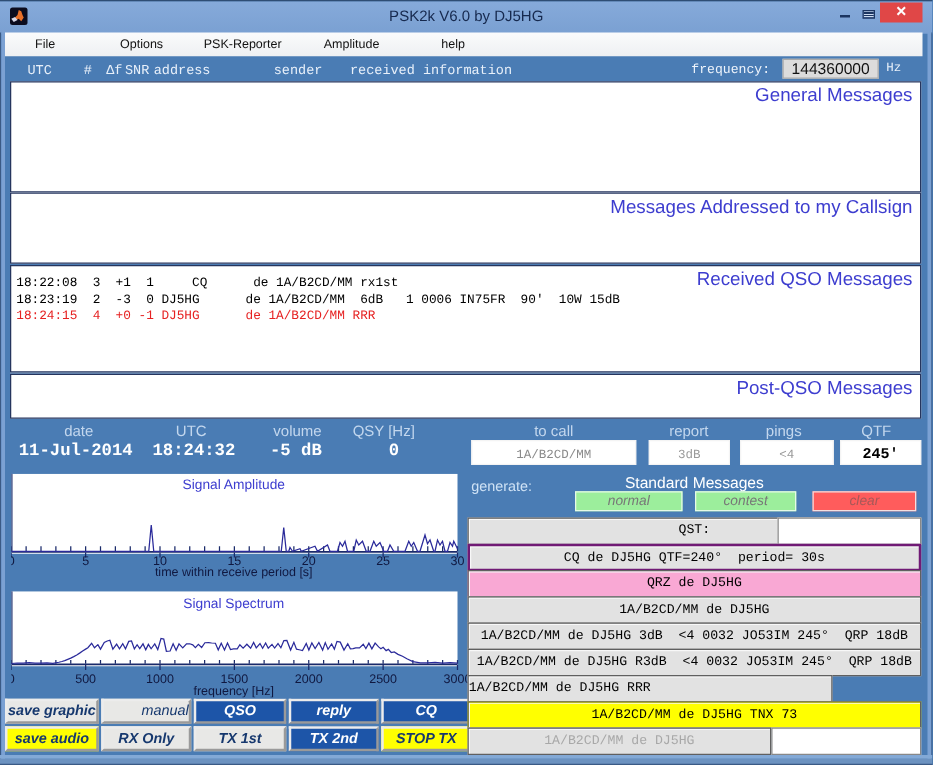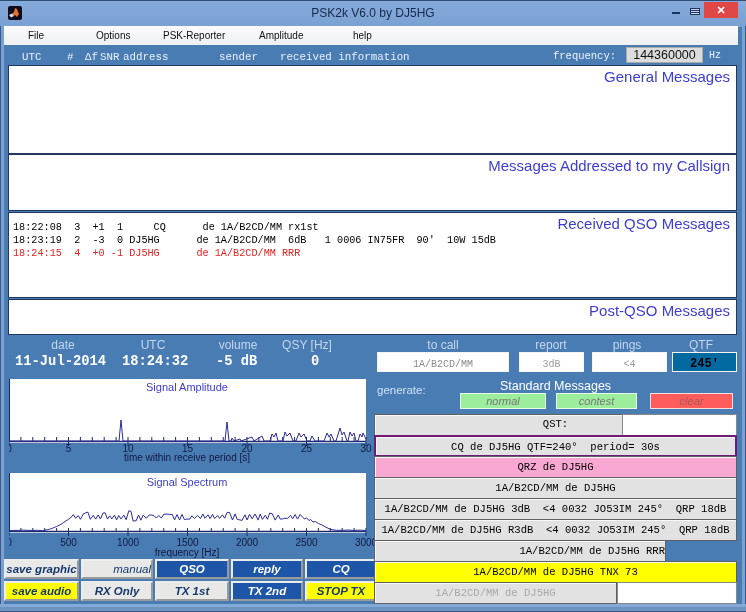--- a/index.html
+++ b/index.html
@@ -73,21 +73,21 @@
 
 <div class="abs mono" style="top:354px;left:0;width:746px;font-size:13.8px;font-weight:bold;color:#fff;">
   <span class="abs" style="left:15px;">11-Jul-2014</span>
   <span class="abs" style="left:122px;">18:24:32</span>
   <span class="abs" style="left:216px;">-5 dB</span>
   <span class="abs" style="left:311px;">0</span>
 </div>
 <div class="abs" style="left:377px;top:352px;width:132px;height:20px;background:#ffffff;border:1px solid #f4f4f4;box-sizing:border-box;text-align:center;"><span class="mono" style="font-size:10px;color:#8a8a8a;line-height:18px;">1A/B2CD/MM</span></div>
 <div class="abs" style="left:519px;top:352px;width:65px;height:20px;background:#fff;border:1px solid #f4f4f4;box-sizing:border-box;text-align:center;"><span class="mono" style="font-size:10px;color:#9a9a9a;line-height:18px;">3dB</span></div>
 <div class="abs" style="left:592px;top:352px;width:75px;height:20px;background:#fff;border:1px solid #f4f4f4;box-sizing:border-box;text-align:center;"><span class="mono" style="font-size:10px;color:#9a9a9a;line-height:18px;">&lt;4</span></div>
-<div class="abs" style="left:672px;top:352px;width:65px;height:20px;background:#0369a1;border:1px solid #f4f4f4;box-sizing:border-box;text-align:center;"><span class="mono" style="font-size:12px;color:#000;font-weight:bold;line-height:18px;">245'</span></div>
+<div class="abs" style="left:672px;top:352px;width:65px;height:20px;background:#ffffff;border:1px solid #f4f4f4;box-sizing:border-box;text-align:center;"><span class="mono" style="font-size:12px;color:#000;font-weight:bold;line-height:18px;">245'</span></div>
 
 <svg class="abs" style="left:9px;top:379px;" width="366" height="86" viewBox="0 0 366 86">
   <rect x="0" y="0" width="357" height="64" fill="#ffffff"></rect>
   <text x="178" y="12" text-anchor="middle" font-size="11" fill="#3d3dcf" font-family="Liberation Sans">Signal Amplitude</text>
   <g stroke="#1a2a6a" stroke-width="1">
     <line x1="0.5" y1="0" x2="0.5" y2="62"></line>
     <line x1="0" y1="62.5" x2="357" y2="62.5" stroke-width="1.5"></line>
   </g>
   <g id="amp-ticks">
       <line x1="0.0" y1="58" x2="0.0" y2="62" stroke="#1a2a6a" stroke-width="1"></line>
@@ -223,21 +223,21 @@
 
 <div class="abs" id="msg-rows">
     <div style="position:absolute;left:374px;top:414px;width:363px;height:22px;background:#e2e2e2;border:1px solid #606060;box-shadow:inset 1px 1px 0 #f8f8f8;box-sizing:border-box;text-align:center;font-family:'Liberation Mono',monospace;font-size:10.55px;line-height:20px;white-space:pre;color:#000;"></div>
     <div style="position:absolute;left:374px;top:414px;width:363px;height:22px;box-sizing:border-box;text-align:center;font-family:'Liberation Mono',monospace;font-size:10.55px;line-height:20px;white-space:pre;color:#000;">QST:</div>
     <div style="position:absolute;left:622px;top:414px;width:115px;height:22px;background:#fff;border:1px solid #888;box-sizing:border-box;"></div>
     <div style="position:absolute;left:374px;top:435px;width:363px;height:22px;background:#e2e2e2;border:2px solid #701a75;box-shadow:inset 1px 1px 0 #f8f8f8;box-sizing:border-box;text-align:center;font-family:'Liberation Mono',monospace;font-size:10.55px;line-height:20px;white-space:pre;color:#000;">CQ de DJ5HG QTF=240°  period= 30s</div>
     <div style="position:absolute;left:374px;top:456px;width:363px;height:22px;background:#f9a8d4;border:1px solid #606060;box-shadow:inset 1px 1px 0 #f8f8f8;box-sizing:border-box;text-align:center;font-family:'Liberation Mono',monospace;font-size:10.55px;line-height:20px;white-space:pre;color:#000;">QRZ de DJ5HG</div>
     <div style="position:absolute;left:374px;top:477px;width:363px;height:22px;background:#e2e2e2;border:1px solid #606060;box-shadow:inset 1px 1px 0 #f8f8f8;box-sizing:border-box;text-align:center;font-family:'Liberation Mono',monospace;font-size:10.55px;line-height:20px;white-space:pre;color:#000;">1A/B2CD/MM de DJ5HG</div>
     <div style="position:absolute;left:374px;top:498px;width:363px;height:22px;background:#e2e2e2;border:1px solid #606060;box-shadow:inset 1px 1px 0 #f8f8f8;box-sizing:border-box;text-align:center;font-family:'Liberation Mono',monospace;font-size:10.55px;line-height:20px;white-space:pre;color:#000;">1A/B2CD/MM de DJ5HG 3dB  &lt;4 0032 JO53IM 245°  QRP 18dB</div>
     <div style="position:absolute;left:374px;top:519px;width:363px;height:22px;background:#e2e2e2;border:1px solid #606060;box-shadow:inset 1px 1px 0 #f8f8f8;box-sizing:border-box;text-align:center;font-family:'Liberation Mono',monospace;font-size:10.55px;line-height:20px;white-space:pre;color:#000;">1A/B2CD/MM de DJ5HG R3dB  &lt;4 0032 JO53IM 245°  QRP 18dB</div>
-    <div style="position:absolute;left:374px;top:540px;width:292px;height:22px;background:#e2e2e2;border:1px solid #606060;box-shadow:inset 1px 1px 0 #f8f8f8;box-sizing:border-box;text-align:right;font-family:'Liberation Mono',monospace;font-size:10.55px;line-height:20px;white-space:pre;color:#000;">1A/B2CD/MM de DJ5HG RRR</div>
+    <div style="position:absolute;left:374px;top:540px;width:292px;height:22px;background:#e2e2e2;border:1px solid #606060;box-shadow:inset 1px 1px 0 #f8f8f8;box-sizing:border-box;text-align:left;font-family:'Liberation Mono',monospace;font-size:10.55px;line-height:20px;white-space:pre;color:#000;">1A/B2CD/MM de DJ5HG RRR</div>
     <div style="position:absolute;left:374px;top:561px;width:363px;height:22px;background:#ffff00;border:1px solid #606060;box-shadow:inset 1px 1px 0 #f8f8f8;box-sizing:border-box;text-align:center;font-family:'Liberation Mono',monospace;font-size:10.55px;line-height:20px;white-space:pre;color:#000;">1A/B2CD/MM de DJ5HG TNX 73</div>
     <div style="position:absolute;left:374px;top:582px;width:243px;height:22px;background:#e2e2e2;border:1px solid #606060;box-shadow:inset 1px 1px 0 #f8f8f8;box-sizing:border-box;text-align:center;font-family:'Liberation Mono',monospace;font-size:10.55px;line-height:20px;white-space:pre;color:#a8a8a8;">1A/B2CD/MM de DJ5HG</div>
     <div style="position:absolute;left:617px;top:582px;width:120px;height:22px;background:#fff;border:1px solid #888;box-sizing:border-box;"></div>
   </div>
 
 <div class="abs" style="left:0;top:26px;width:1px;height:586px;background:#3a5a85;"></div>
 <div class="abs" style="left:1px;top:26px;width:3px;height:586px;background:#7ba1d3;"></div>
 <div class="abs" style="left:745px;top:26px;width:1px;height:586px;background:#3a5a85;"></div>
 <div class="abs" style="left:742px;top:26px;width:3px;height:586px;background:#7ba1d3;"></div>
 <div class="abs" style="left:0;top:604px;width:746px;height:3px;background:#83a9d6;"></div>

